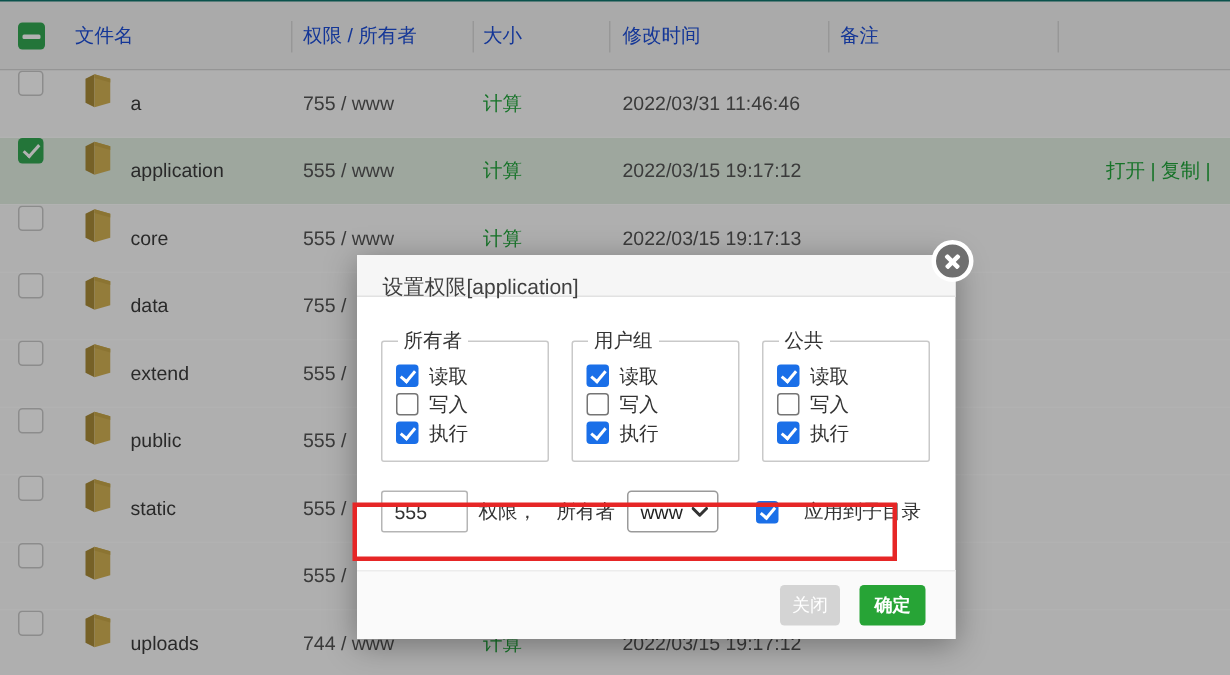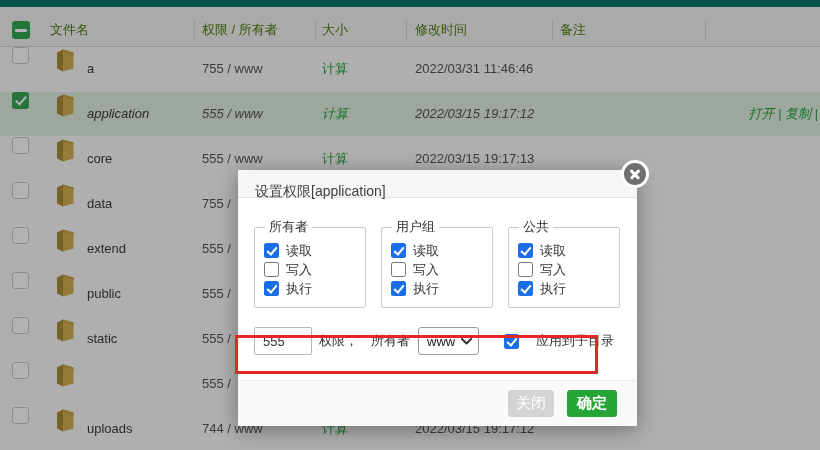--- a/index.html
+++ b/index.html
@@ -11,48 +11,48 @@
     --green:#20a53a;
     --green-cb:#33a852;
     --green-btn:#27a436;
     --blue:#1a6fe8;
     --red:#e62626;
   }
 
   
   .thead {
     position:relative; height:47px; background:#f4f4f4;
-    border-top:7px solid #0f766e;
+    border-top:1px solid #0f766e;
     border-bottom:1px solid #d6d6d6;
-    font-size:13px; color:#4d7c0f;
+    font-size:13px; color:#1d4ed8;
   }
   .thead .hcell { position:absolute; top:0; line-height:46px; white-space:nowrap; }
   .h-name  { left:50px; }
   .h-perm  { left:202px; }
   .h-size  { left:322px; }
   .h-mtime { left:415px; }
   .h-note  { left:560px; }
   .sep { position:absolute; top:13px; width:1px; height:21px; background:#d9d9d9; }
   .sep1 { left:194px; } .sep2 { left:315px; } .sep3 { left:406px; }
   .sep4 { left:552px; } .sep5 { left:705px; }
 
   .trow {
     position:relative; height:45px; background:#fbfbfb;
     border-bottom:1px solid #fff; font-size:13px; color:#555;
     overflow:hidden;
   }
-  .trow.selected { background:#e2efe3;font-style:italic; }
+  .trow.selected { background:#e2efe3; }
   .trow .cell { position:absolute; top:0; line-height:44px; white-space:nowrap; }
   .c-check { left:12px; top:13px; line-height:normal; }
   .c-icon  { left:54px; top:10px; line-height:normal; }
   .c-name  { left:87px; color:#3c3c3c; }
   .c-perm  { left:202px; }
   .c-size  { left:322px; color:var(--green); cursor:pointer; }
   .c-mtime { left:415px;text-align:center; }
-  .c-actions { right:2px; color:var(--green); cursor:pointer; }
+  .c-actions { right:13px; color:var(--green); cursor:pointer; }
 
   
   .cb { width:17px; height:17px; border-radius:3px; position:relative; display:block; }
   .cb.unchecked { background:#fff; border:1px solid #c9c9c9; }
   .cb.green { background:var(--green-cb); }
   .hdr-cb { width:18px; height:18px; }
   .cb.minus::after {
     content:""; position:absolute; left:3px; top:7px; width:11px; height:3px;
     background:#fff; border-radius:1px;
   }
@@ -118,21 +118,21 @@
   .apply-wrap { margin-left:25px; display:flex; align-items:center; gap:17px; cursor:pointer; }
 
   .modal-footer {
     position:absolute; left:0; right:0; bottom:0; height:46px;
     background:#fafafa; border-top:1px solid #ececec;
     display:flex; align-items:center; justify-content:flex-end;
     padding-right:20px; gap:13px;
   }
   .btn {
     height:27px; padding:0 8px; min-width:40px; border:none; border-radius:3px;
-    font-size:15px; color:#fff; font-family:inherit; cursor:pointer;
+    font-size:12px; color:#fff; font-family:inherit; cursor:pointer;
   }
   .btn-close   { background:#d4d4d4; }
   .btn-confirm { background:var(--green-btn); font-weight:bold; padding:0 10px; }
 
   
   .anno-rect {
     position:absolute; left:235px; top:335px; width:363px; height:39px;
     border:3px solid var(--red); z-index:30; pointer-events:none;
   }
 </style>

